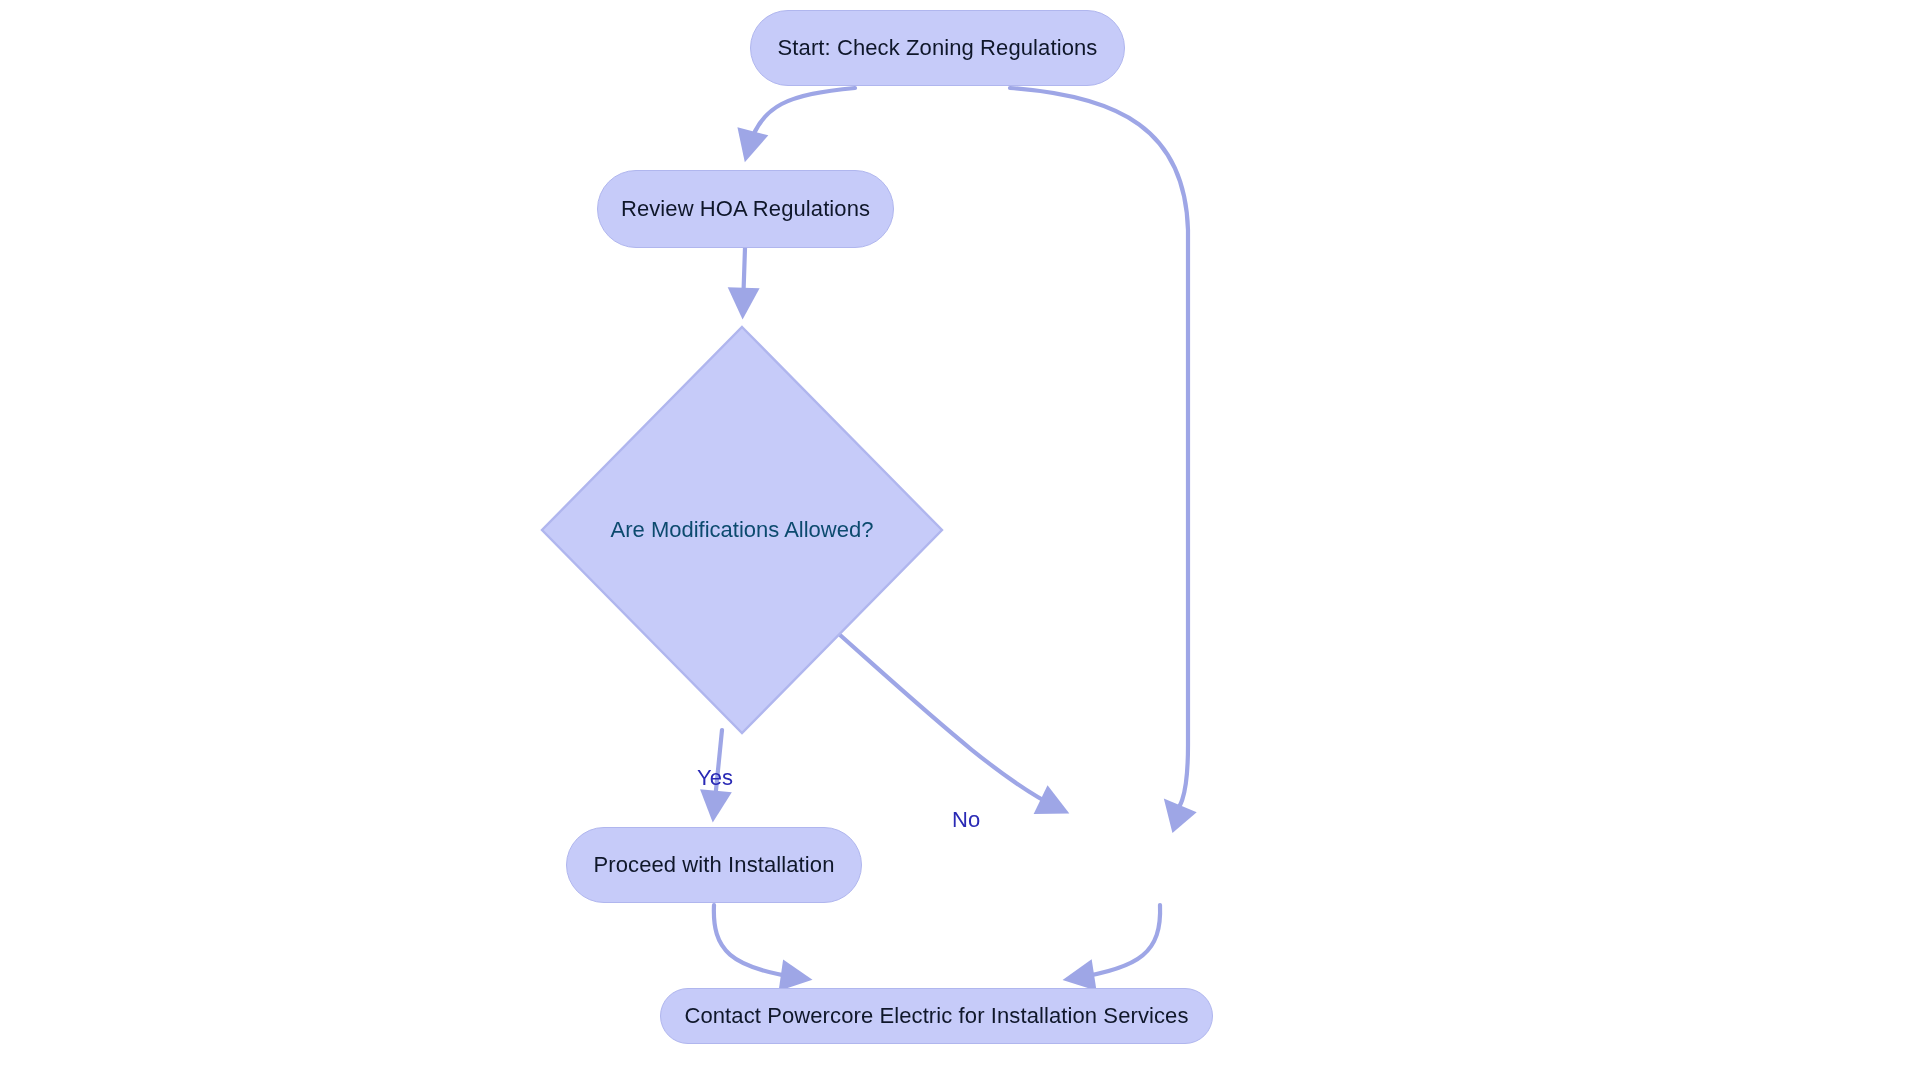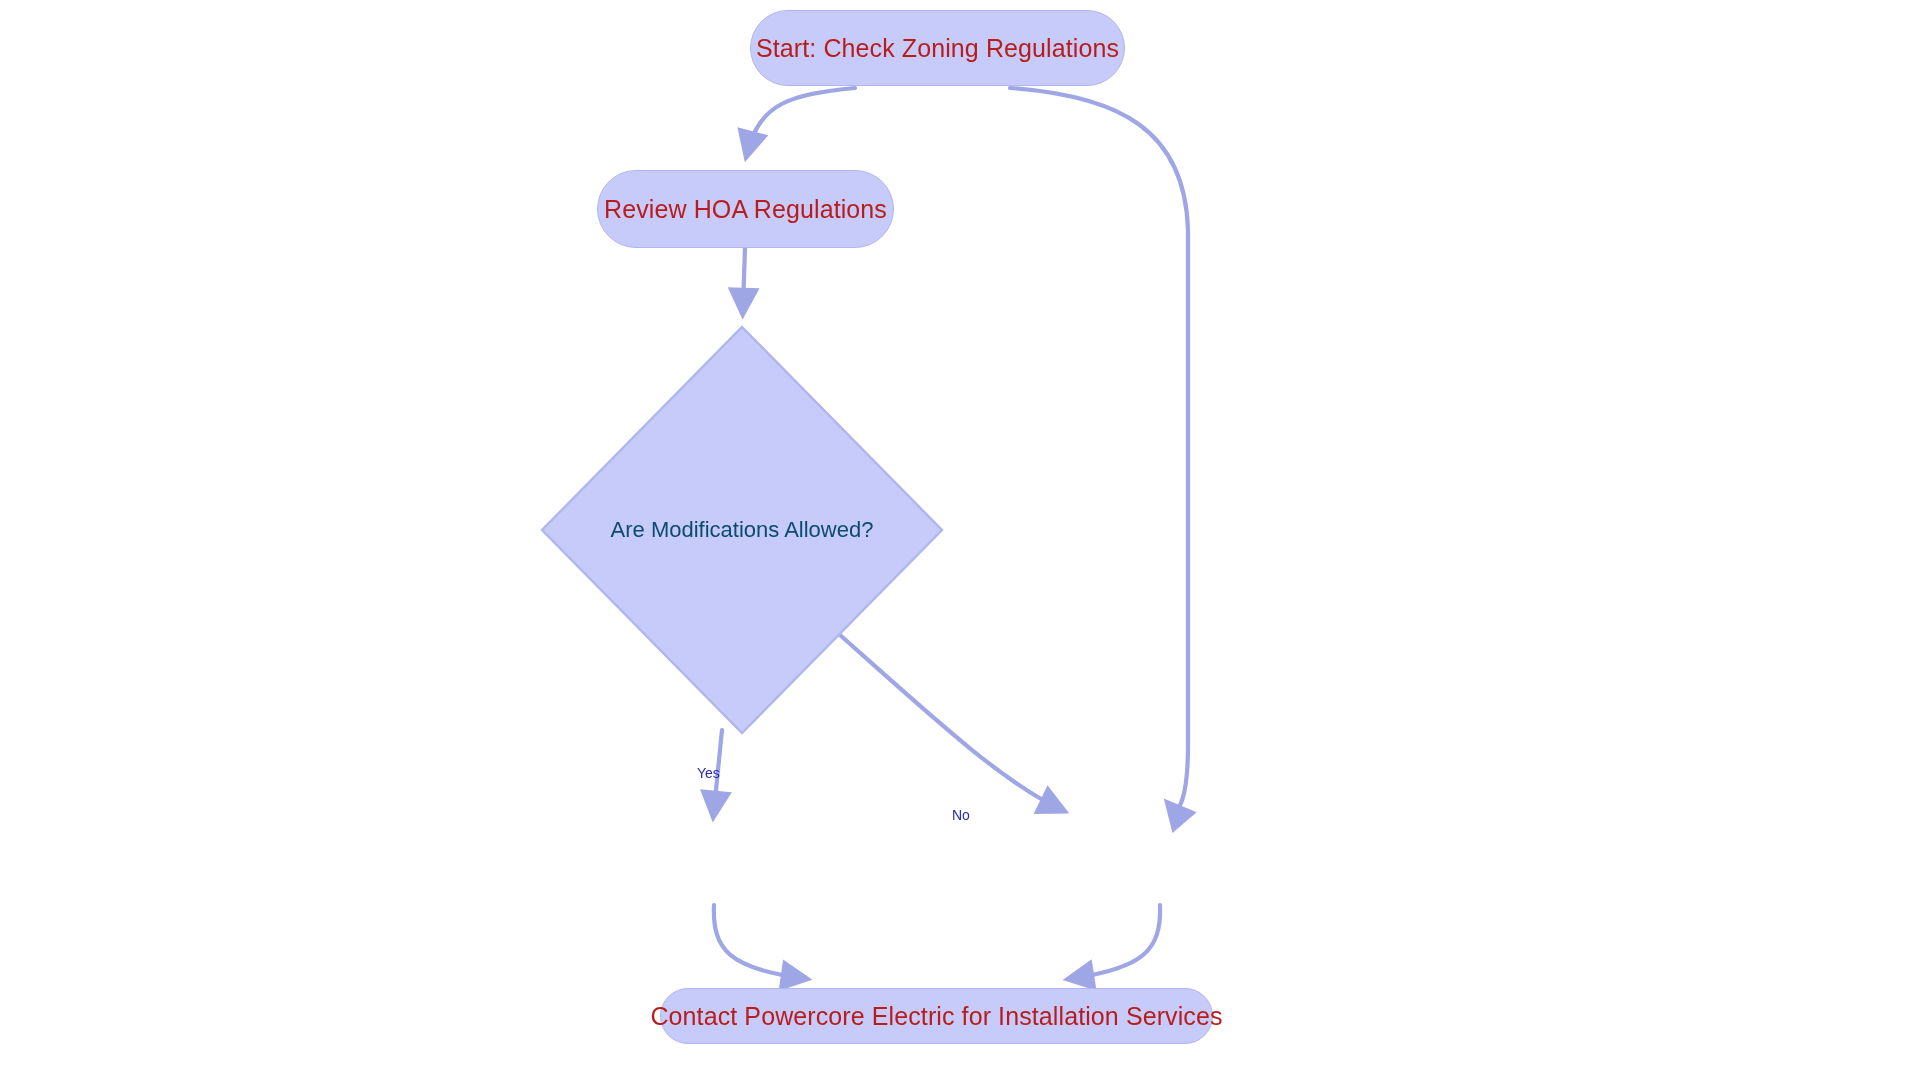--- a/index.html
+++ b/index.html
@@ -28,22 +28,22 @@
   }
   .node {
     position: absolute;
     box-sizing: border-box;
     display: flex;
     align-items: center;
     justify-content: center;
     text-align: center;
     background: #c6cbf9;
     border: 1.6px solid #b0b6ee;
-    color: #b91c1c;
-    font-size: 25px;
+    color: #0f172a;
+    font-size: 22px;
     font-weight: 400;
     letter-spacing: 0.1px;
     line-height: 1.15;
     white-space: nowrap;
   }
   .node.rounded {
     border-radius: 999px;
   }
   .node-label {
     display: block;
@@ -66,21 +66,21 @@
     position: relative;
     z-index: 2;
     color: #0c4a6e;
     font-size: 22px;
     white-space: nowrap;
     text-align: center;
   }
   .edge-label {
     position: absolute;
     color: #2a2ab5;
-    font-size: 14px;
+    font-size: 22px;
     white-space: nowrap;
   }
 </style>
 </head>
 <body>
 
 <div id="canvas">
 
   <svg id="edge-layer" viewBox="0 0 1920 1083" width="1920" height="1083" xmlns="http://www.w3.org/2000/svg">
     <defs>
@@ -115,20 +115,23 @@
     <span class="node-label">Review HOA Regulations</span>
   </div>
 
   <div class="diamond-wrap" style="left:540px; top:325px; width:404px; height:410px;">
     <svg class="diamond-shape" viewBox="0 0 404 410" preserveAspectRatio="none" xmlns="http://www.w3.org/2000/svg">
       <polygon points="202,2 402,205 202,408 2,205" fill="#c6cbf9" stroke="#b0b6ee" stroke-width="2.4"></polygon>
     </svg>
     <span class="diamond-label">Are Modifications Allowed?</span>
   </div>
 
+  <div class="node rounded" style="left:566px; top:827px; width:296px; height:76px;">
+    <span class="node-label">Proceed with Installation</span>
+  </div>
 
 
   <div class="node rounded" style="left:660px; top:988px; width:553px; height:56px;">
     <span class="node-label">Contact Powercore Electric for Installation Services</span>
   </div>
 
   <div class="edge-label" style="left:697px; top:765px;">Yes</div>
 
   <div class="edge-label" style="left:952px; top:807px;">No</div>
 

